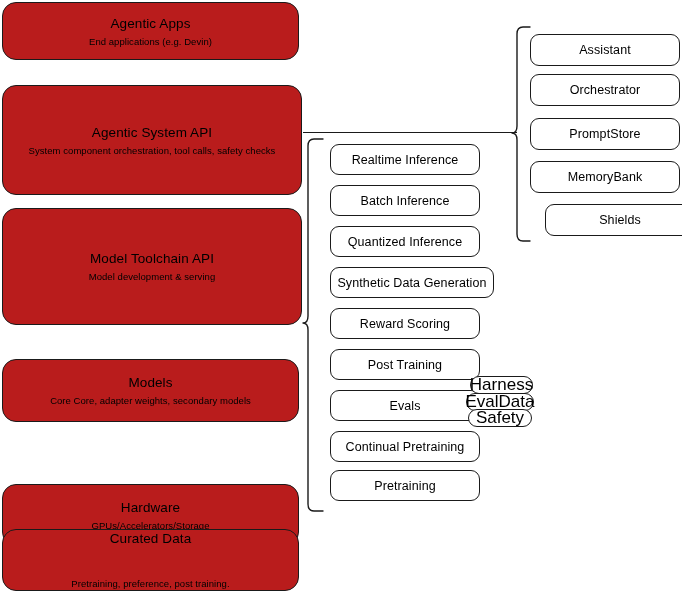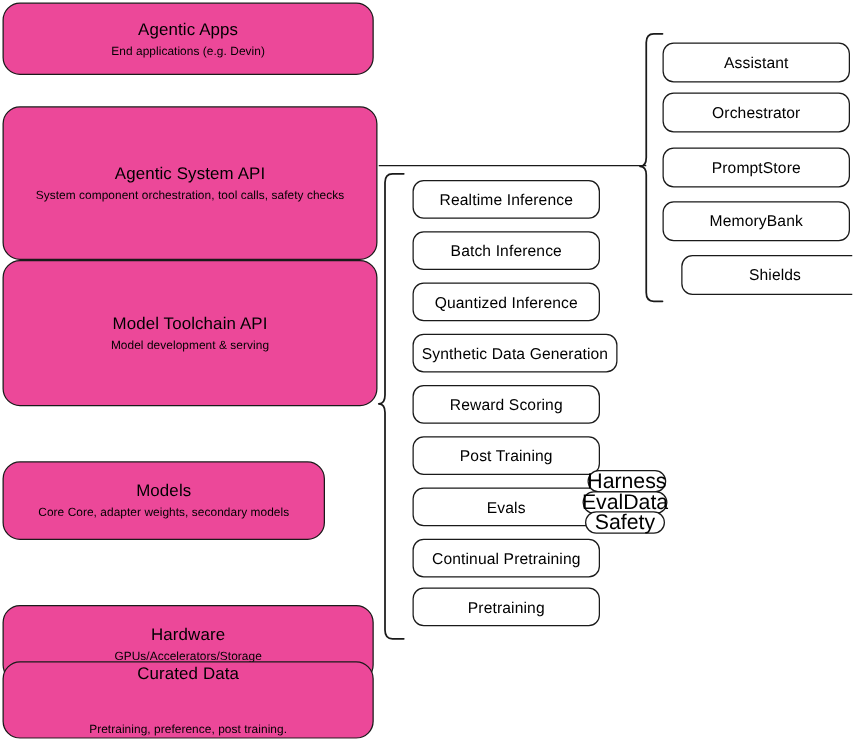--- a/index.html
+++ b/index.html
@@ -14,21 +14,21 @@
   #canvas {
     position: relative;
     width: 682px;
     height: 591px;
     background: #ffffff;
     overflow: hidden;
   }
   .box {
     position: absolute;
     box-sizing: border-box;
-    background: #ec4899;
+    background: #b91c1c;
     border: 1.3px solid #1a1a1a;
     border-radius: 12px;
     display: flex;
     flex-direction: column;
     align-items: center;
     justify-content: center;
     text-align: center;
   }
   .box .title {
     font-size: 13.5px;
@@ -92,31 +92,31 @@
 </head>
 <body>
 
 <div id="canvas">
 
   <div class="box left-box" style="left:2px; top:2px; width:297px; height:58px;">
     <div class="title">Agentic Apps</div>
     <div class="subtitle">End applications (e.g. Devin)</div>
   </div>
 
-  <div class="box left-box" style="left:2px; top:85px; width:300px; height:123px;">
+  <div class="box left-box" style="left:2px; top:85px; width:300px; height:110px;">
     <div class="title">Agentic System API</div>
     <div class="subtitle">System component orchestration, tool calls, safety checks</div>
   </div>
 
   <div class="box left-box" style="left:2px; top:208px; width:300px; height:117px;">
     <div class="title">Model Toolchain API</div>
     <div class="subtitle">Model development &amp; serving</div>
   </div>
 
-  <div class="box left-box" style="left:2px; top:369px; width:258px; height:63px;">
+  <div class="box left-box" style="left:2px; top:359px; width:297px; height:63px;">
     <div class="title">Models</div>
     <div class="subtitle">Core Core, adapter weights, secondary models</div>
   </div>
 
   <div class="box left-box" style="left:2px; top:448px; width:297px; height:62px;margin-top:36px;">
     <div class="title">Hardware</div>
     <div class="subtitle">GPUs/Accelerators/Storage</div>
   </div>
 
   <div class="box left-box" style="left:2px; top:529px; width:297px; height:62px;justify-content:space-between;">

